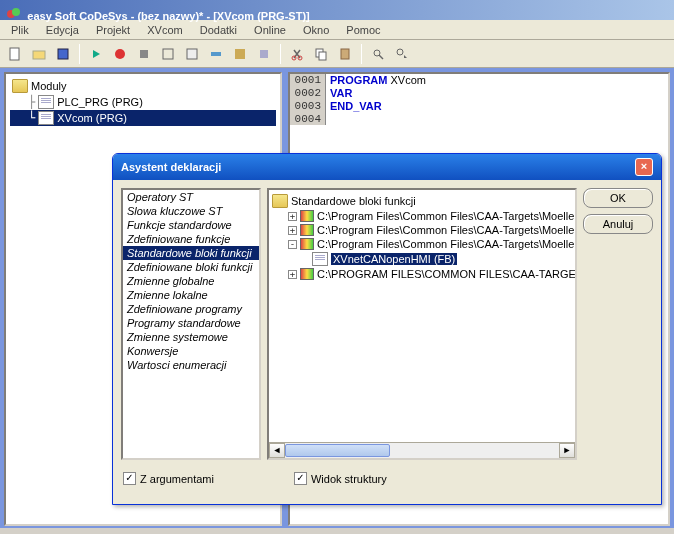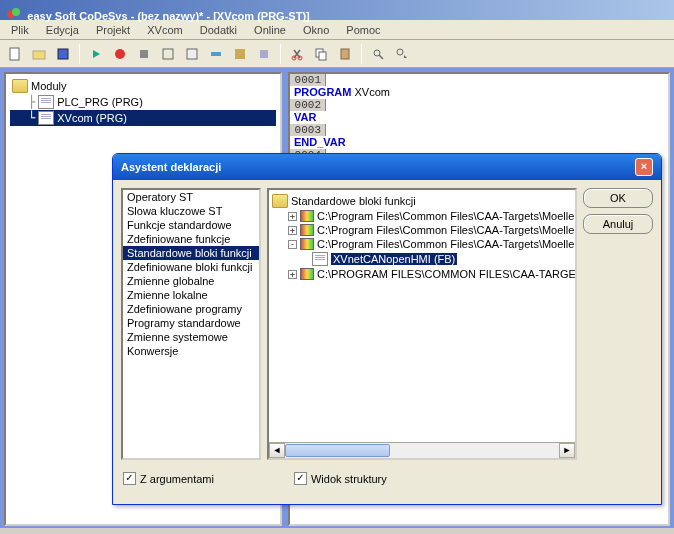--- a/index.html
+++ b/index.html
@@ -23,32 +23,32 @@
   .tree-root { padding: 4px; }
   .tree-item { display: flex; align-items: center; gap: 3px; padding: 1px 2px; cursor: default; }
   .tree-lines { color: #888; font-family: monospace; font-size: 12px; }
   .tree-icon { width: 16px; height: 14px; display: inline-block; }
   .folder-icon { background: linear-gradient(#f5e68c, #e6c757); border: 1px solid #b89a3a; border-radius: 1px; }
   .page-icon { background: #fff; border: 1px solid #888; position: relative; }
   .page-icon::after { content: ""; position: absolute; left: 2px; top: 2px; right: 2px; height: 1px; background: #aac; box-shadow: 0 2px 0 #aac, 0 4px 0 #aac; }
   .selected { background: #0a246a; color: #fff; }
   
   .code-area { padding: 0; }
-  .code-line { display: flex; flex-direction: column; }
+  .code-line { display: flex; }
   .code-gutter { width: 36px; background: #d4d0c8; border-right: 1px solid #888; text-align: right; padding-right: 4px; color: #333; font-family: 'Courier New', monospace; }
   .code-text { padding-left: 4px; font-family: 'Courier New', monospace; }
   .kw { color: #0000cc; font-weight: bold; text-align: center; }
   .ident { color: #000; margin-top: 25px; }
   
   
   .dialog { position: absolute; left: 112px; top: 153px; width: 550px; height: 352px; background: #ece9d8; border: 1px solid #0831d9; border-radius: 6px 6px 0 0; box-shadow: 2px 2px 4px rgba(0,0,0,0.3); }
   .dialog-title { background: linear-gradient(to bottom, #2a80e8, #1050c0); color: #fff; padding: 5px 8px; font-weight: bold; font-size: 12px; border-radius: 5px 5px 0 0; height: 26px; display: flex; align-items: center; justify-content: space-between; }
   .dialog-close { width: 18px; height: 18px; background: #e86850; border: 1px solid #fff; border-radius: 3px; color: #fff; text-align: center; line-height: 15px; font-weight: bold; }
   .dialog-body { padding: 8px; display: flex; gap: 6px; height: 288px; }
-  .dialog-left { width: 140px; background: #fff; border: 2px inset #d4d0c8; overflow: hidden; }
+  .dialog-left { width: 140px; background: #fff; border: 2px inset #d4d0c8; overflow: hidden; font-style: italic; }
   .dialog-left div { padding: 1px 4px; white-space: nowrap; cursor: default; }
   .dialog-left .selected { background: #0a246a; color: #fff; }
   .dialog-mid { flex: 1; background: #fff; border: 2px inset #d4d0c8; position: relative; overflow: hidden; }
   .dialog-right { width: 70px; display: flex; flex-direction: column; gap: 6px; }
   .dlg-btn { background: #ece9d8; border: 1px solid #888; border-radius: 8px; padding: 3px 4px; text-align: center; box-shadow: inset 1px 1px 0 #fff; cursor: default; }
   
   .mid-tree { padding: 3px; }
   .mid-item { display: flex; align-items: center; gap: 3px; padding: 1px 0; white-space: nowrap; }
   .mid-indent1 { padding-left: 16px; }
   .mid-indent2 { padding-left: 40px; }
@@ -234,20 +234,21 @@
       <div>Funkcje standardowe</div>
       <div>Zdefiniowane funkcje</div>
       <div class="selected">Standardowe bloki funkcji</div>
       <div>Zdefiniowane bloki funkcji</div>
       <div>Zmienne globalne</div>
       <div>Zmienne lokalne</div>
       <div>Zdefiniowane programy</div>
       <div>Programy standardowe</div>
       <div>Zmienne systemowe</div>
       <div>Konwersje</div>
+      <div>Wartosci enumeracji</div>
     </div>
     <div class="dialog-mid">
       <div class="mid-tree">
         <div class="mid-item">
           <span class="tree-icon folder-icon"></span>
           <span>Standardowe bloki funkcji</span>
         </div>
         <div class="mid-item mid-indent1">
           <span class="expander">+</span>
           <span class="lib-icon"></span>

